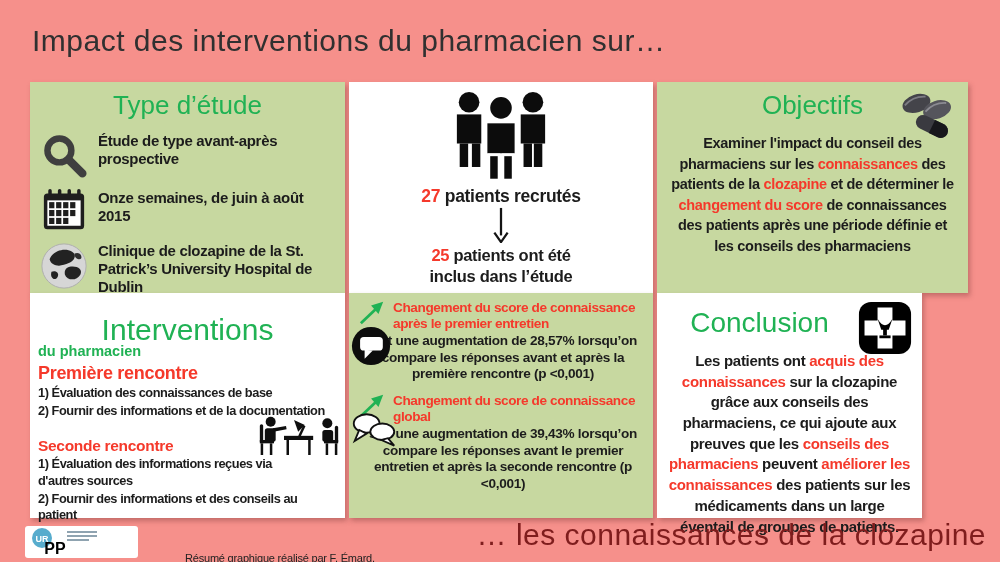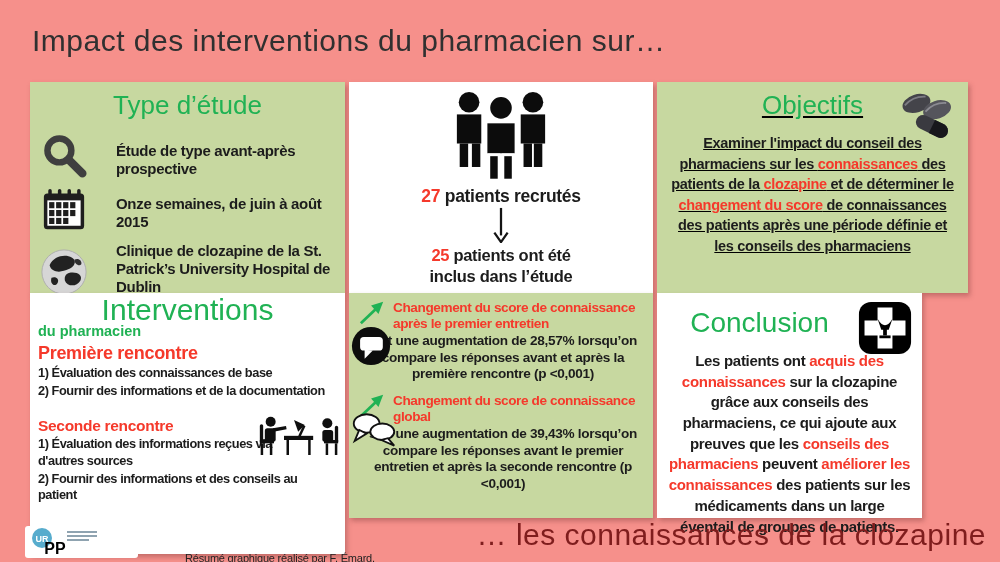--- a/index.html
+++ b/index.html
@@ -10,38 +10,38 @@
   .panel{position:absolute;box-shadow:2px 3px 5px rgba(100,40,40,.35);box-sizing:border-box;}
   .pg{background:#c7d8a0;}
   .pw{background:#ffffff;}
   .ptitle{margin:0;color:#20b254;font-size:26px;font-weight:400;text-align:center;}
   .b{font-weight:700;color:#1c1c1c;letter-spacing:-.3px;}
   .red{color:#f5392b;}
   .icon{display:inline-block;line-height:0;}
 
   
   #p-study{left:30px;top:82px;width:315px;height:211px;padding:8px 10px 0 10px;}
-  .srow{display:flex;align-items:flex-end;gap:28px;margin-top:11px;}
+  .srow{display:flex;align-items:flex-start;gap:10px;margin-top:11px;}
   .srow .icon{flex:0 0 48px;text-align:center;}
   .srow p{margin:0;font-size:15px;line-height:1.2;}
 
   
   #p-patients{left:349px;top:82px;width:304px;height:211px;display:flex;flex-direction:column;
               align-items:center;}
   #p-patients .big1{margin:4px 0 0;font-size:17.5px;}
   #p-patients .big2{margin:2px 0 0;font-size:16.5px;text-align:center;width:170px;line-height:1.25;}
   #p-patients .icon-people{margin-top:8px;}
 
   
-  #p-objectives{left:657px;top:82px;width:311px;height:211px;padding:8px 0 0;text-decoration:underline;}
+  #p-objectives{left:657px;top:82px;width:311px;height:211px;padding:8px 0 0;}
   #p-objectives .pills{position:absolute;right:6px;top:8px;}
   #p-objectives p{margin:12px 14px 0;font-size:14.5px;text-align:center;line-height:1.42;}
 
   
-  #p-interventions{left:30px;top:293px;width:315px;height:261px;padding:0 8px 0;}
+  #p-interventions{left:30px;top:293px;width:315px;height:225px;padding:20px 8px 0;}
   #p-interventions .ptitle{font-size:30px;}
   .subtitle{margin:-4px 52px 0 0;color:#20b254;font-size:14.5px;font-weight:700;}
   .ihead{margin:4px 0 0;font-size:18px;}
   .ihead2{margin:18px 0 0;font-size:15.5px;}
   .iitem{margin:1px 0 0;font-size:12.8px;letter-spacing:-.45px;line-height:1.3;}
   .meeting{position:absolute;right:6px;top:110px;}
 
   
   #p-results{left:349px;top:293px;width:304px;height:225px;padding:4px 6px 0;}
   #p-results .ptitle{font-size:29px;margin-bottom:2px;}

